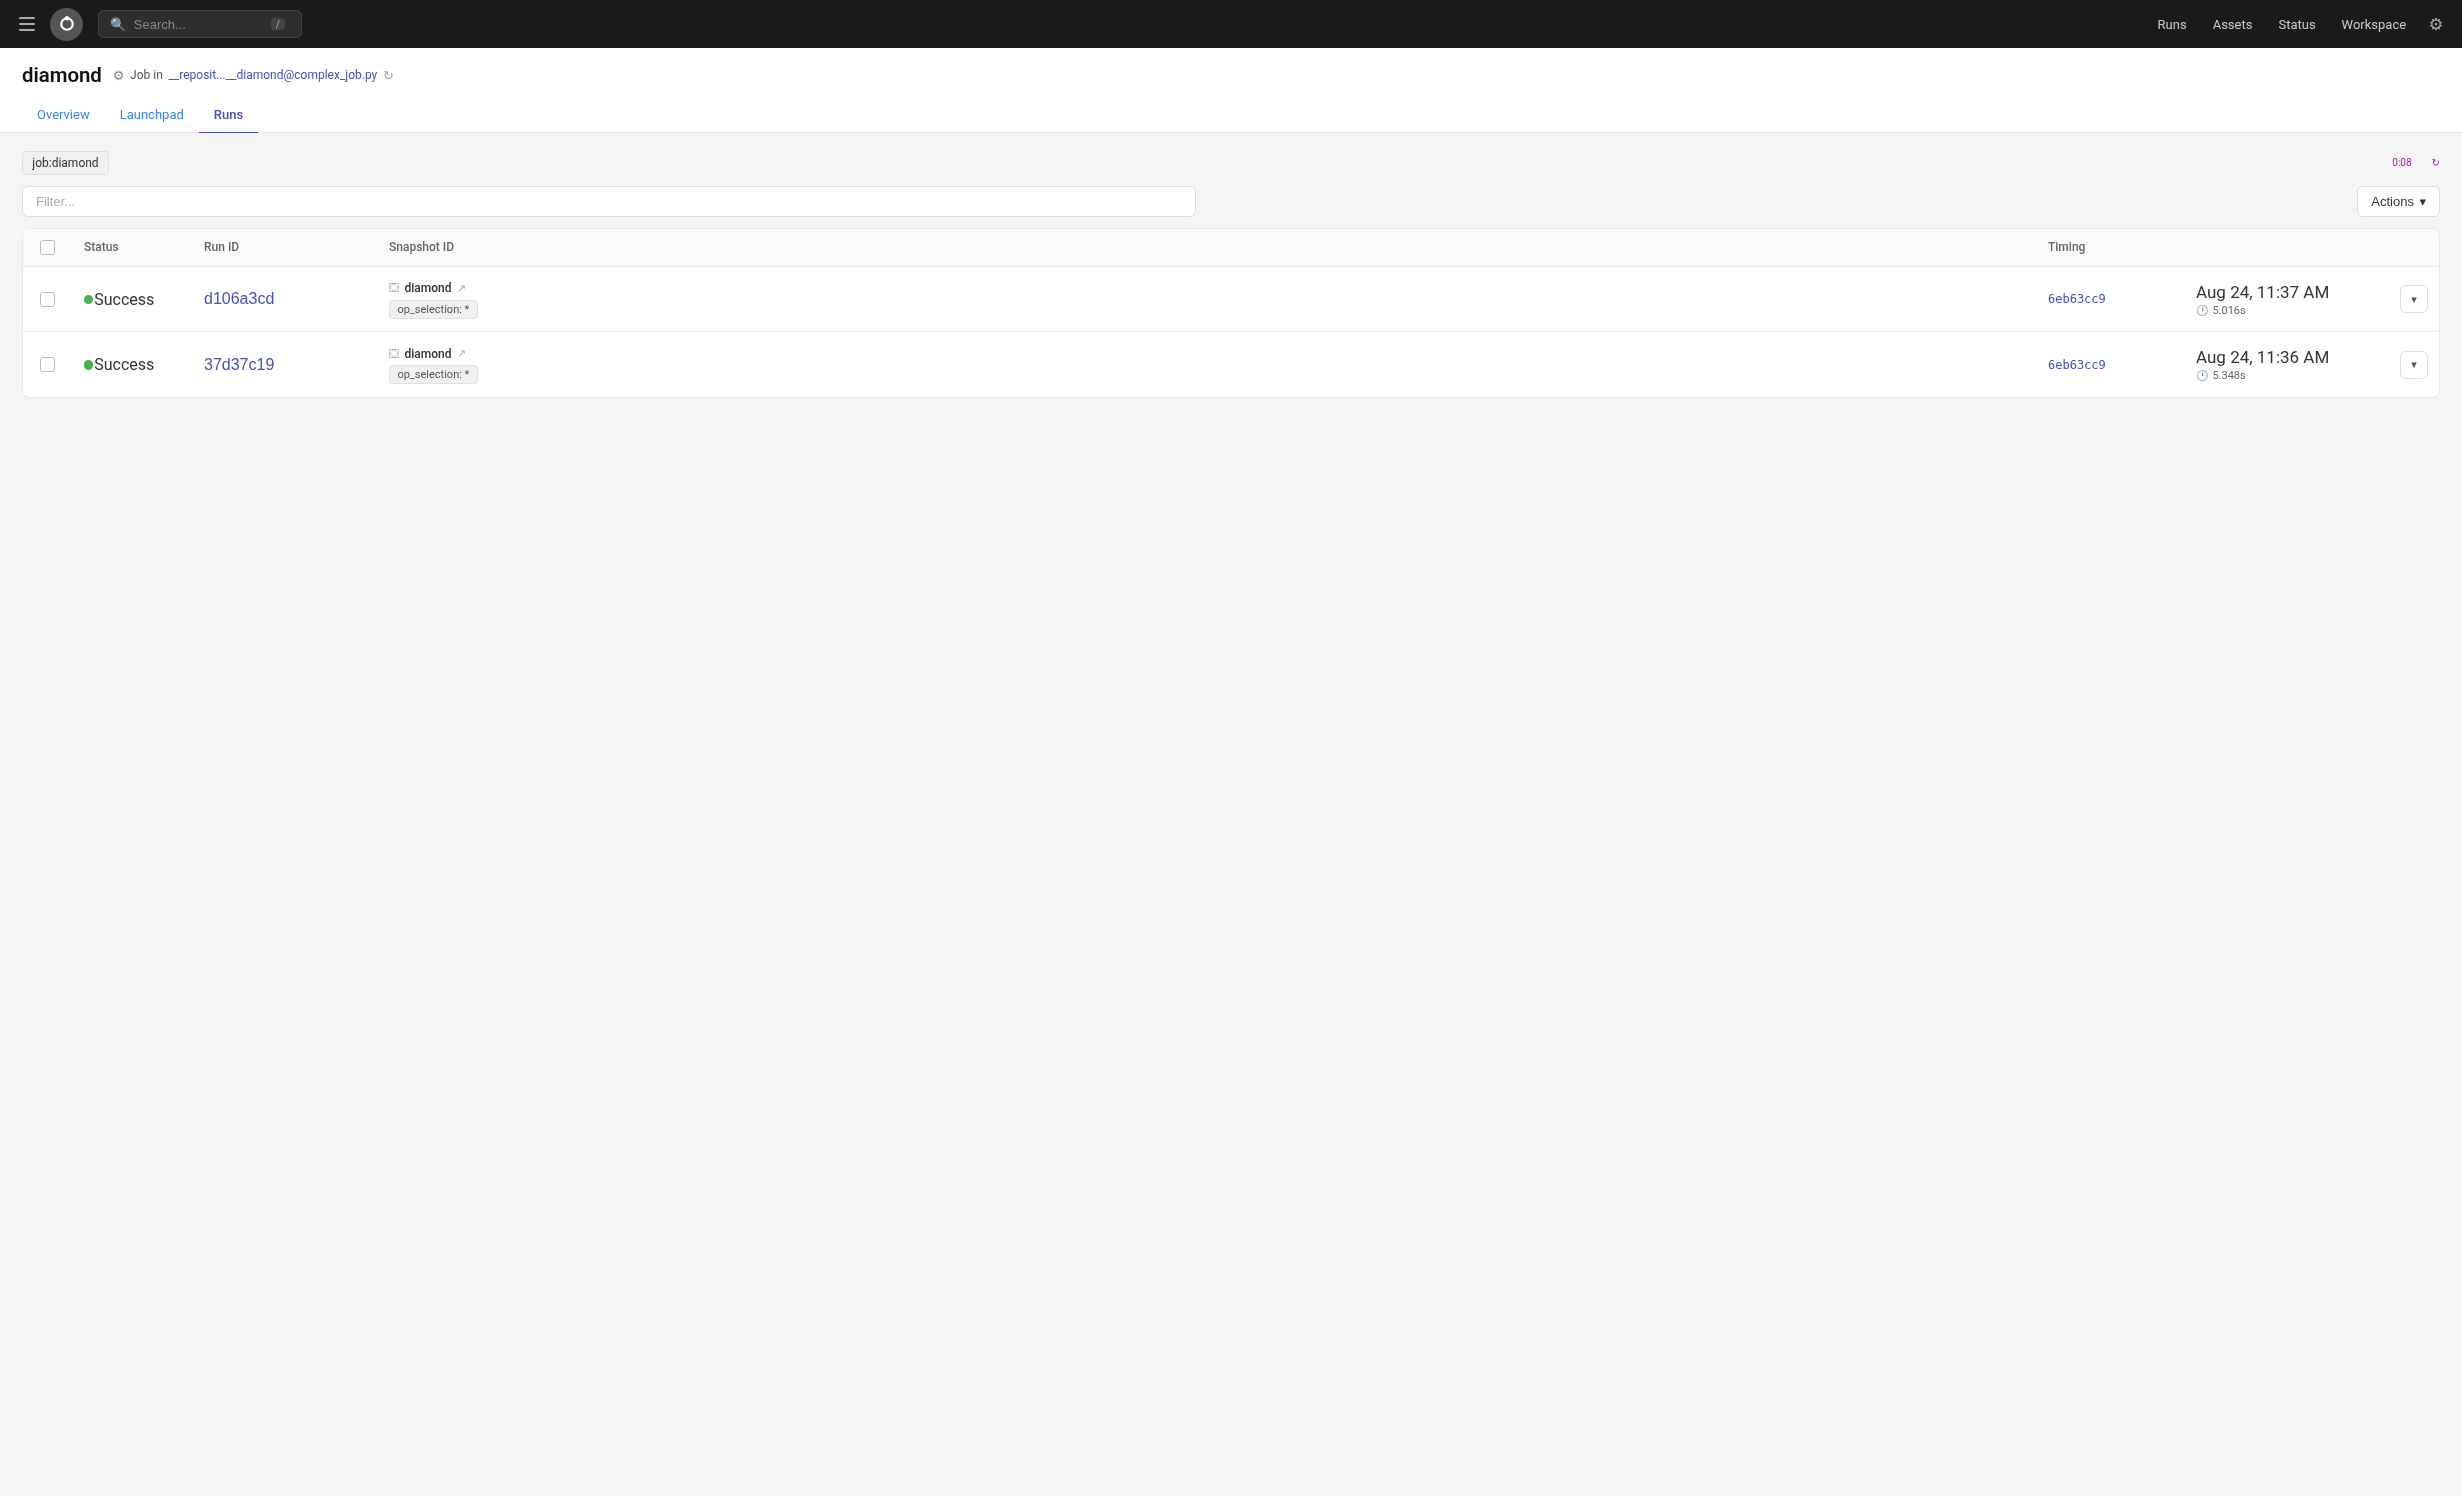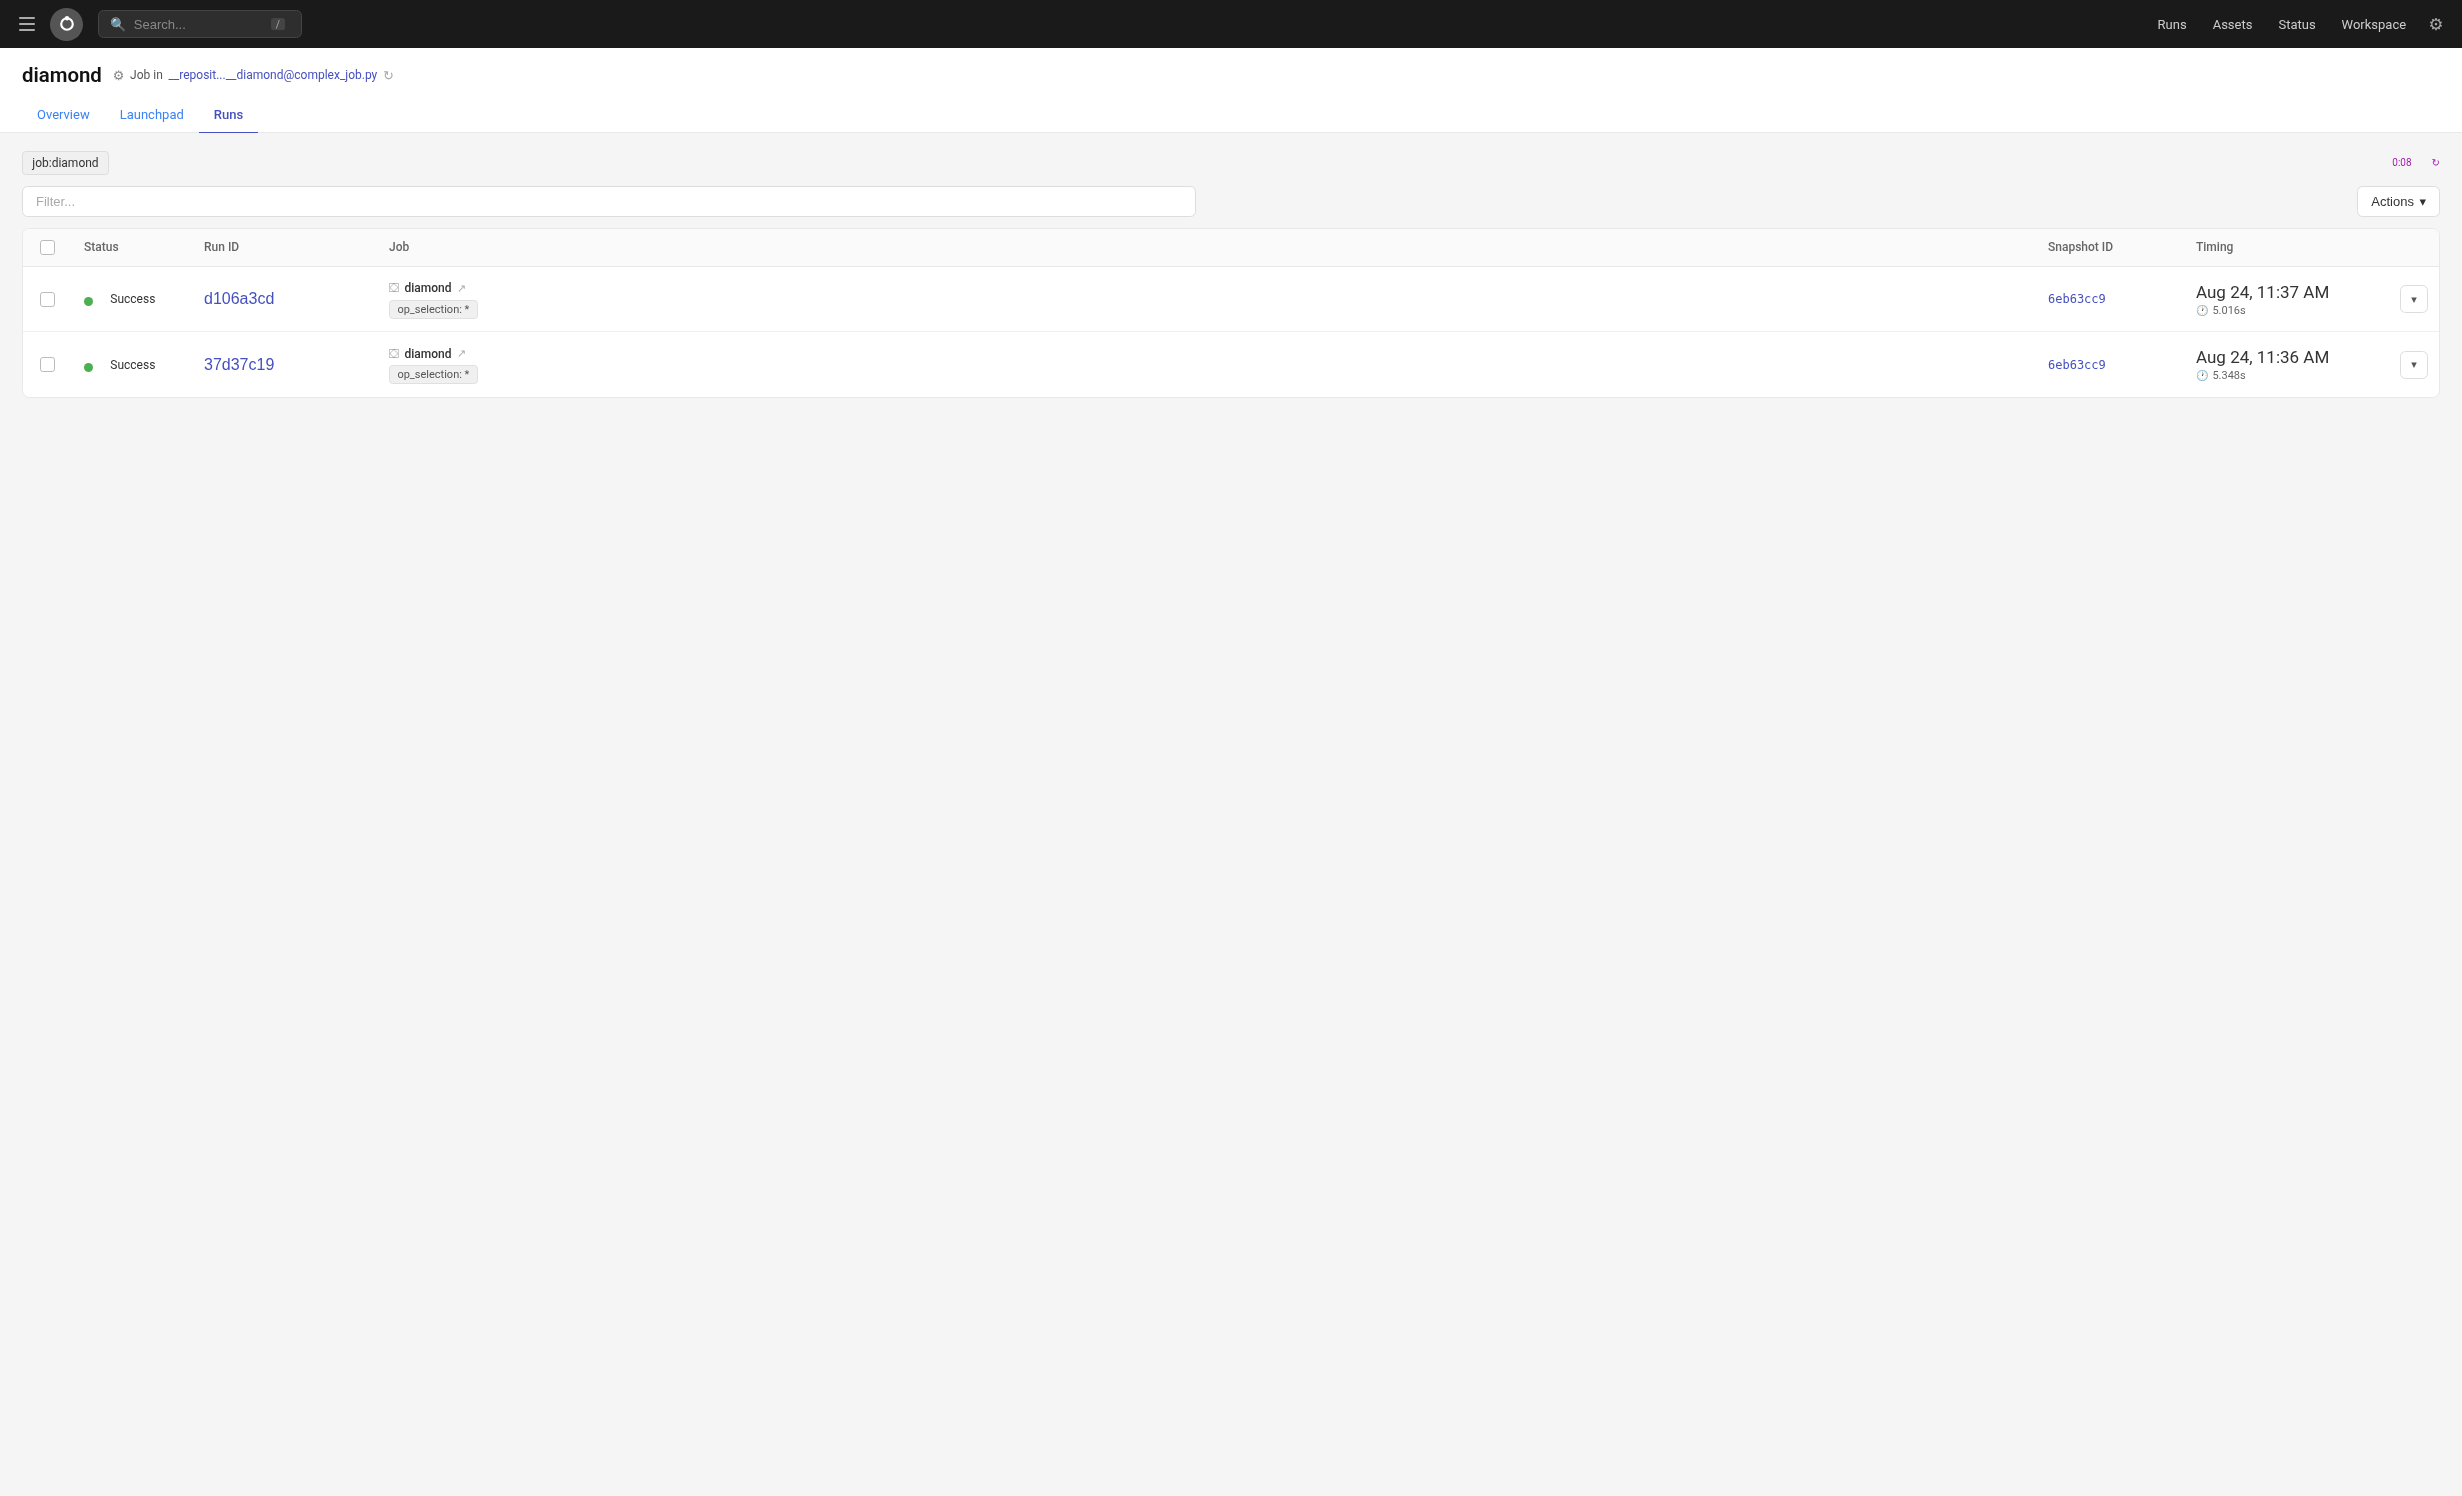--- a/index.html
+++ b/index.html
@@ -135,21 +135,21 @@
     }
     .td:first-child {
       display: flex; align-items: center; justify-content: center;
     }
 
     .checkbox {
       width: 15px; height: 15px; border: 1.4px solid #bbb; border-radius: 2.8px; cursor: pointer; appearance: none; background: #fff;
     }
 
     .status-badge {
-      display: flex; align-items: flex-end; gap: 17px; font-size: 12px;
+      display: flex; align-items: center; gap: 1px; font-size: 16px;
     }
     .status-dot {
       width: 9.3px; height: 9.3px; border-radius: 50%; background: #4caf50;
     }
     .status-text { color: #333; }
 
     .run-id-link {
       color: #4550c0; text-decoration: none; font-family: Liberation Sans, sans-serif; font-size: 16px;
     }
 
@@ -261,21 +261,20 @@
   </div>
 
   <div class="runs-table">
 
     <div class="table-header">
       <div class="th">
         <input type="checkbox" class="checkbox" style="">
       </div>
       <div class="th">Status</div>
       <div class="th">Run ID</div>
-      <div class="th">Job</div>
       <div class="th">Snapshot ID</div>
       <div class="th">Timing</div>
       <div class="th"></div>
     </div>
 
     <div class="table-row">
       <div class="td">
         <input type="checkbox" class="checkbox" style="">
       </div>
       <div class="td">

